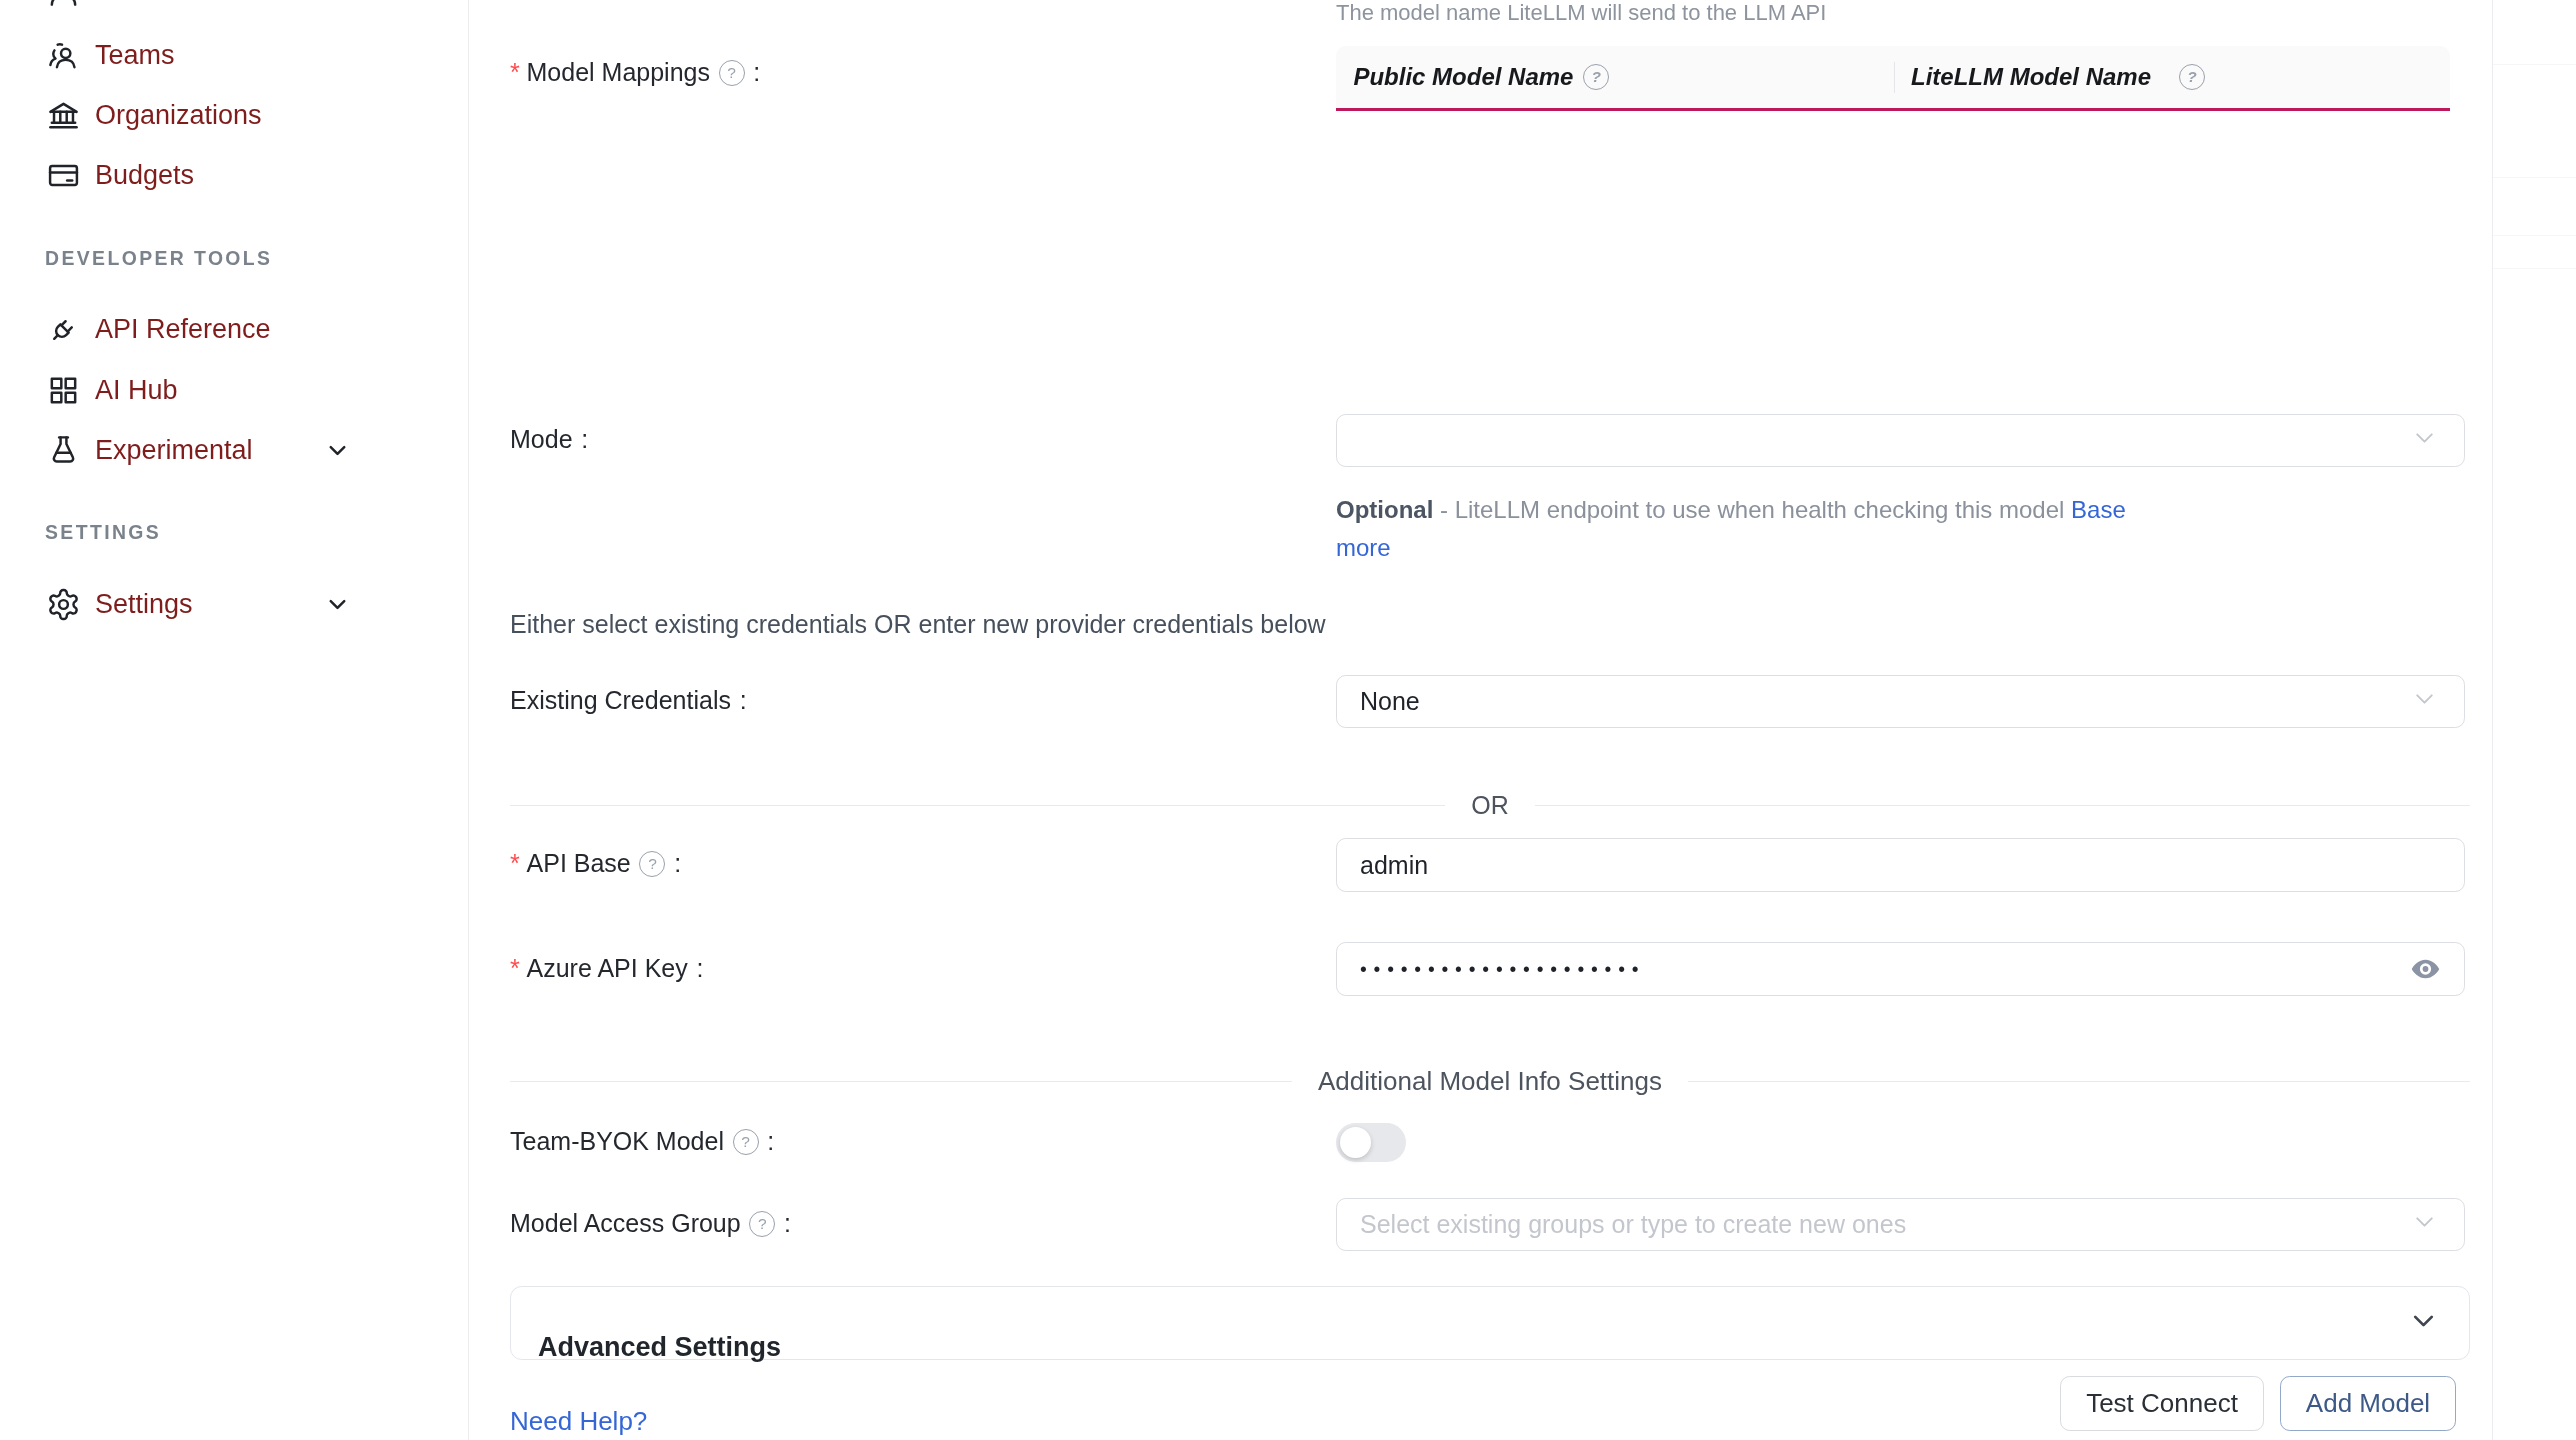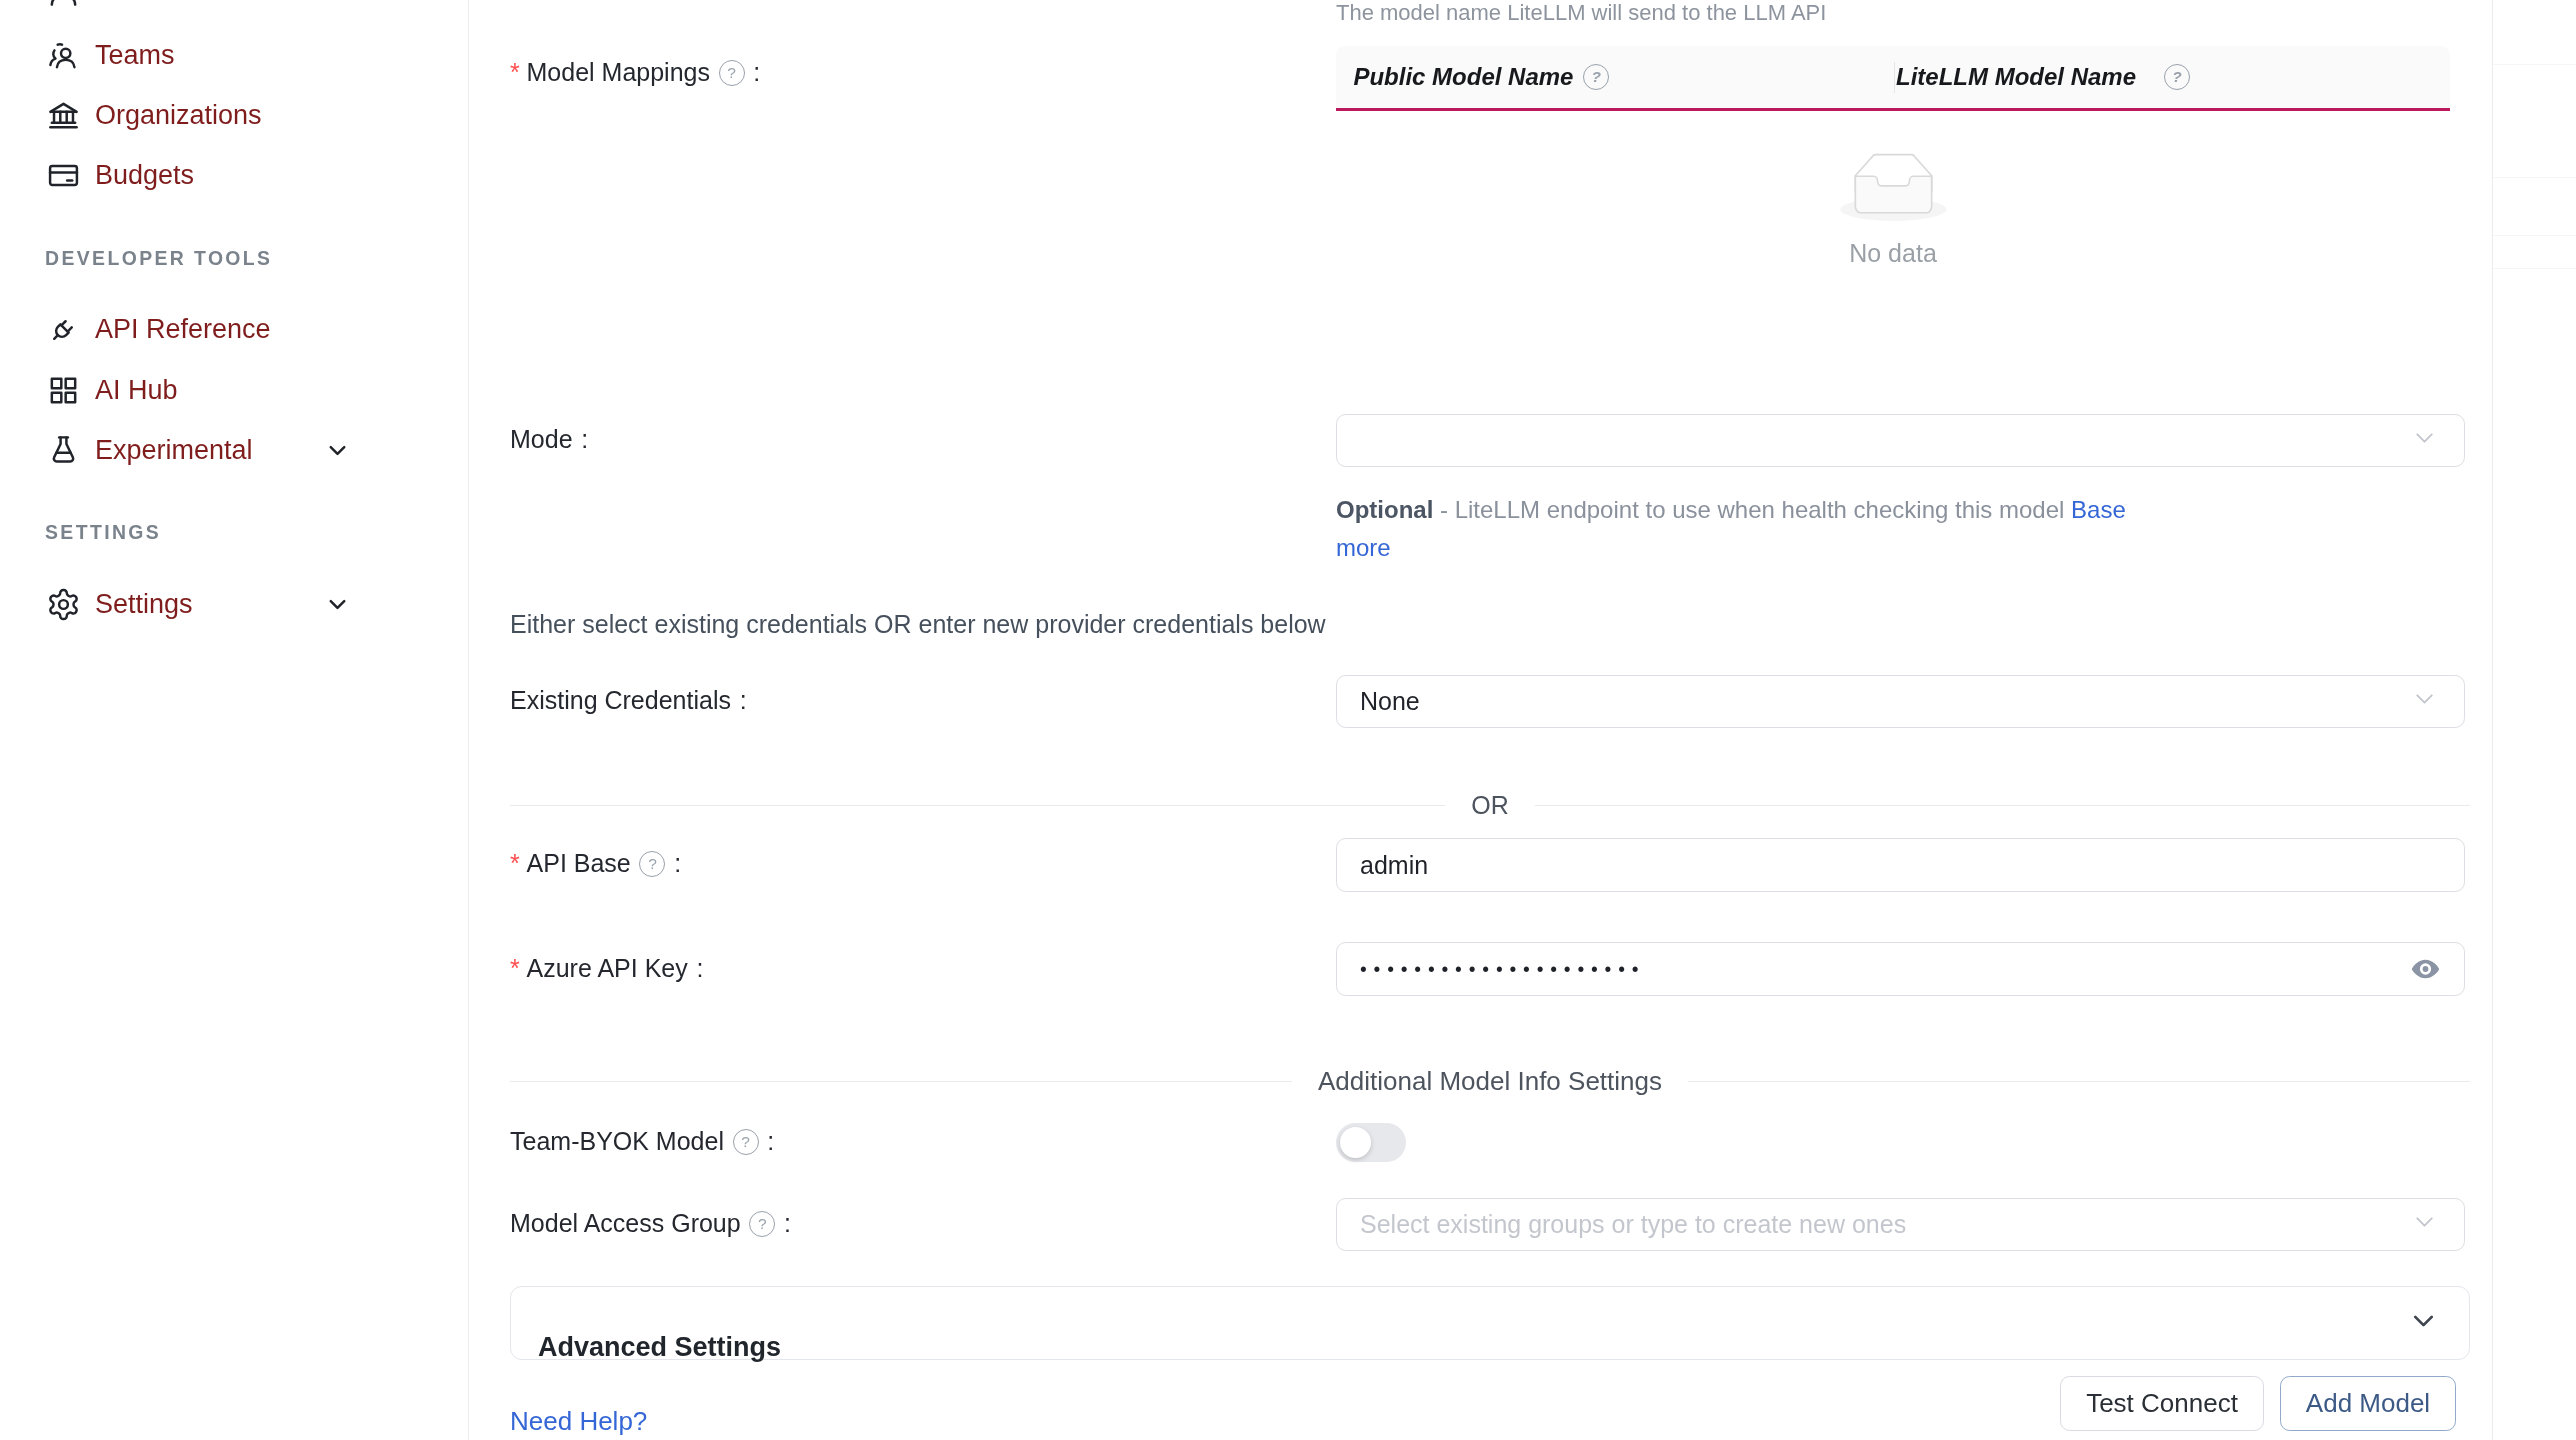--- a/index.html
+++ b/index.html
@@ -29,21 +29,21 @@
   .q-icon{display:inline-flex;width:24px;height:24px;border:1.5px solid #99a1ab;border-radius:50%;
           align-items:center;justify-content:center;font-size:15.5px;color:#99a1ab;flex:0 0 auto;}
 
   
   .mtable{position:absolute;left:1336px;top:46px;width:1114px;height:347px;}
   .mtable .thead{position:absolute;left:0;top:0;width:1114px;height:62px;background:#fafafa;
                  border-bottom:3px solid #be185d;border-radius:9.7px 9.7px 0 0;font-style:italic;}
   .mtable .th{position:absolute;top:0;height:62px;display:flex;align-items:center;gap:9.7px;
               font-size:24px;font-weight:600;color:#17191c;}
   .mtable .th1{left:17.4px;}
-  .mtable .th2{left:560px;gap:28px;}
+  .mtable .th2{left:575px;gap:28px;}
   .mtable .col-sep{position:absolute;left:558px;top:15.5px;width:1px;height:31px;background:#e4e6e9;}
   .empty-wrap{position:absolute;left:0;top:107px;width:1114px;text-align:center;}
   .empty-wrap .nodata{margin-top:13.6px;font-size:25px;color:#9aa0a6;}
 
   
   .control{position:absolute;left:1336px;width:1129px;height:53px;background:#fff;
            border:1.5px solid #dcdee3;border-radius:9.7px;display:flex;align-items:center;
            padding:0 23px;box-sizing:border-box;font-size:25px;color:#1f2329;}
   .control .chev{position:absolute;right:25px;top:50%;transform:translateY(-50%);}
   .placeholder{color:#c3c7cd;}
@@ -211,34 +211,20 @@
       <div class="th th1">
         <span>Public Model Name</span>
         <span class="q-icon">?</span>
       </div>
       <div class="col-sep"></div>
       <div class="th th2">
         <span>LiteLLM Model Name</span>
         <span class="q-icon">?</span>
       </div>
     </div>
-    <div class="empty-wrap">
-      <span>
-        <svg width="107" height="68" viewBox="0 0 64 41">
-            <g transform="translate(0 1)" fill="none" fill-rule="evenodd">
-              <ellipse fill="#f5f5f5" cx="32" cy="33" rx="32" ry="7"></ellipse>
-              <g fill-rule="nonzero" stroke="#d9d9d9">
-                <path d="M55 12.76 44.854 1.258C44.367.474 43.656 0 42.907 0H21.093c-.749 0-1.46.474-1.947 1.257L9 12.761V22h46v-9.24z"></path>
-                <path d="M41.613 15.931c0-1.605.994-2.93 2.227-2.931H55v18.137C55 33.26 53.68 35 52.05 35h-40.1C10.32 35 9 33.259 9 31.137V13h11.16c1.233 0 2.227 1.323 2.227 2.928v.022c0 1.605 1.005 2.901 2.237 2.901h14.752c1.232 0 2.237-1.308 2.237-2.913v-.007z" fill="#fafafa"></path>
-              </g>
-            </g>
-          </svg>
-      </span>
-      <div class="nodata">No data</div>
-    </div>
   </div>
 
   <div class="form-label" style="left:510px;top:425px;">
     <span>Mode</span>
     <span class="colon">:</span>
   </div>
   <div class="control" style="top:414px;">
     <span class="chev">
       <svg width="29" height="29" viewBox="0 0 24 24" fill="none" stroke="#c3c7cd" stroke-width="1.6" stroke-linecap="round" stroke-linejoin="round">
           <polyline points="6 9 12 15 18 9"></polyline>

